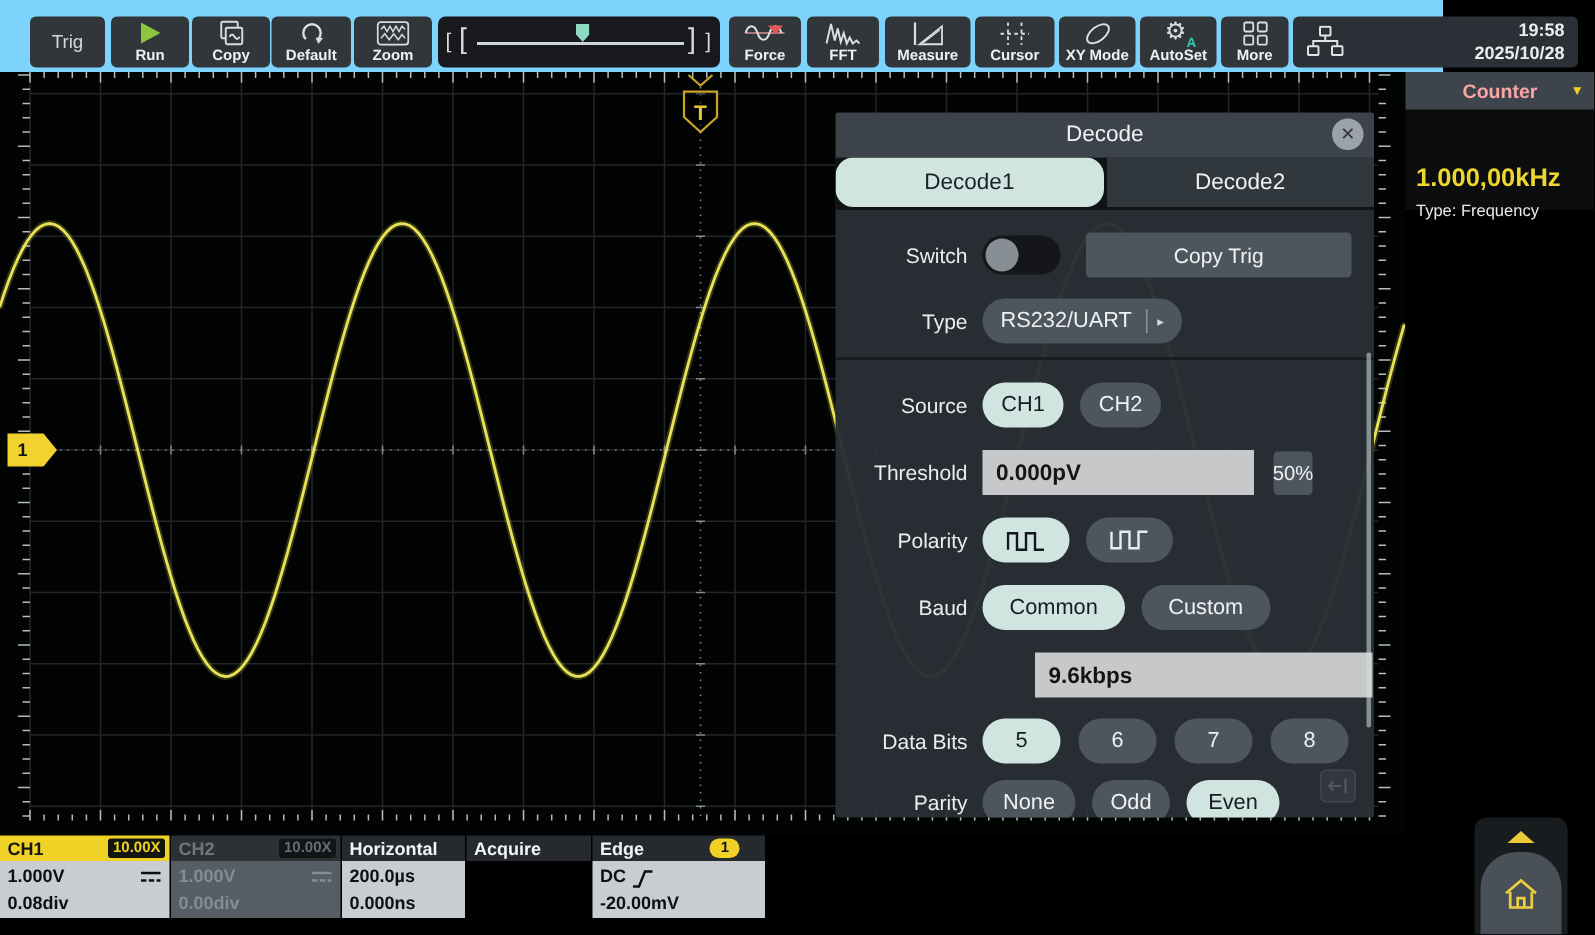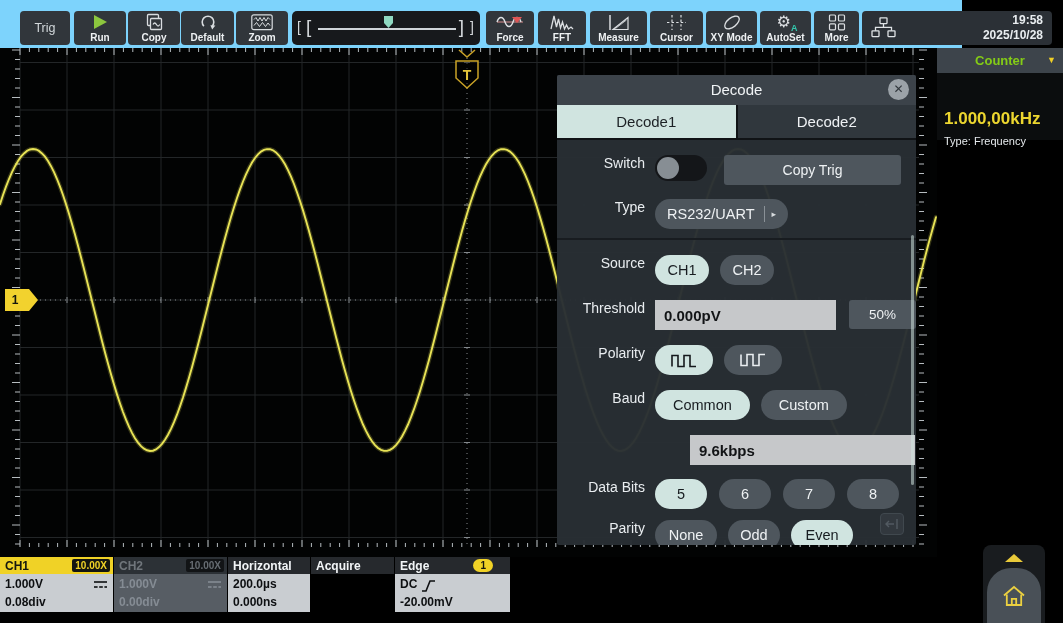--- a/index.html
+++ b/index.html
@@ -36,37 +36,37 @@
   .clock .nets{position:absolute;left:9px;top:6px;}
   .clock .tt{position:absolute;right:9px;top:2px;text-align:right;font-size:12px;font-weight:bold;
              color:#e9edf0;line-height:15px;}
 
   
   #scope{position:absolute;left:0;top:48px;}
 
   
   .counter{position:absolute;left:937px;top:48px;width:126px;height:92px;background:#0b0d0e;}
   .counter .chd{position:relative;height:25px;background:#3d444b;display:flex;align-items:center;justify-content:center;}
-  .counter .chd .t{font-size:13px;font-weight:bold;color:#84cc16;}
+  .counter .chd .t{font-size:13px;font-weight:bold;color:#fca5a5;}
   .counter .chd .tri{position:absolute;right:7px;top:8px;font-size:9px;color:#f0cf26;line-height:9px;}
   .counter .val{padding:6px 0 0 7px;font-size:17px;font-weight:bold;color:#ecd62f;margin-top:30px;}
   .counter .typ{padding:6px 0 0 7px;font-size:11px;color:#e6eaed;}
 
   
   .dialog{position:absolute;left:557px;top:75px;width:359px;height:470px;background:rgba(40,46,52,0.97);
           overflow:hidden;border-radius:2px;}
   .dlg-title{position:relative;height:30px;background:#3c434a;text-align:center;line-height:30px;
              font-size:15px;color:#f0f3f5;}
   .dlg-close{position:absolute;right:7px;top:4px;width:21px;height:21px;border-radius:50%;background:#9ba2a8;
              color:#30363c;font-size:12px;font-weight:bold;text-align:center;line-height:21px;}
   .tabs{height:35px;display:flex;background:#101316;border-bottom:2px solid #101316;}
   .tab{flex:1;display:flex;align-items:center;justify-content:center;font-size:15px;}
-  .tab.on{background:#d0e4e0;color:#1c2125;}
+  .tab.on{background:#d0e4e0;color:#1c2125;border-radius:12px;}
   .tab.off{background:#30373d;color:#eef1f4;margin-left:2px;}
-  .row{position:absolute;left:0;width:100%;height:30px;display:flex;align-items:flex-start;}
+  .row{position:absolute;left:0;width:100%;height:30px;display:flex;align-items:center;}
   .rlabel{width:98px;text-align:right;padding-right:10px;font-size:14px;color:#e9edf0;flex:none;}
   .r-switch{top:80px;} .r-type{top:124px;} .r-source{top:180px;} .r-threshold{top:225px;}
   .r-polarity{top:270px;} .r-baud{top:315px;} .r-value{top:360px;padding-left:35px;} .r-bits{top:404px;} .r-parity{top:445px;}
   .divider{position:absolute;left:0;top:163px;width:100%;height:2px;background:#181c20;}
   .tog{width:52px;height:26px;background:#141619;border-radius:13px;position:relative;flex:none;}
   .tog .knob{position:absolute;left:2px;top:2px;width:22px;height:22px;border-radius:50%;background:#878e94;}
   .gbtn{height:30px;background:#4e565d;border-radius:3px;color:#eef1f3;font-size:14px;
         display:flex;align-items:center;justify-content:center;}
   .copytrig{width:177px;margin-left:17px;}
   .pill{height:30px;border-radius:15px;background:#4e565d;color:#eef1f3;font-size:14.5px;
@@ -75,21 +75,21 @@
   .typepill{padding:0 12px;}
   .typepill .tdiv{width:1px;height:16px;background:#8a9197;margin:0 7px 0 9px;}
   .typepill .tarr{font-size:9px;color:#d7dbde;}
   .chpill{width:54px;} .bitpill{width:52px;margin-right:12px;}
   .pnone{width:62px;} .podd{width:52px;} .peven{width:62px;}
   .bcommon{padding:0 18px;} .bcustom{padding:0 18px;}
   .polpill{width:58px;}
   .field{height:30px;background:#c6c8ca;color:#121416;font-size:15px;font-weight:bold;
          display:flex;align-items:center;padding:0 9px;}
   .f-threshold{width:181px;}
-  .pctbtn{width:67px;height:29px;margin-left:13px;font-size:13.5px;}
+  .pctbtn{width:26px;height:29px;margin-left:13px;font-size:13.5px;}
   .f-baud{width:225px;}
   .dlg-scroll{position:absolute;right:2px;top:160px;width:3px;height:250px;background:#cfe3df;
               opacity:.55;border-radius:2px;}
   .dlg-corner{position:absolute;right:12px;bottom:10px;width:24px;height:22px;background:#343b41;
               border:1px solid #454d54;border-radius:4px;opacity:.85;display:flex;align-items:center;justify-content:center;}
 
   
   .sb{position:absolute;top:557px;height:55px;}
   .sb .hd{height:17px;display:flex;justify-content:space-between;align-items:center;
           padding:0 3px 0 5px;font-size:12px;font-weight:bold;}

